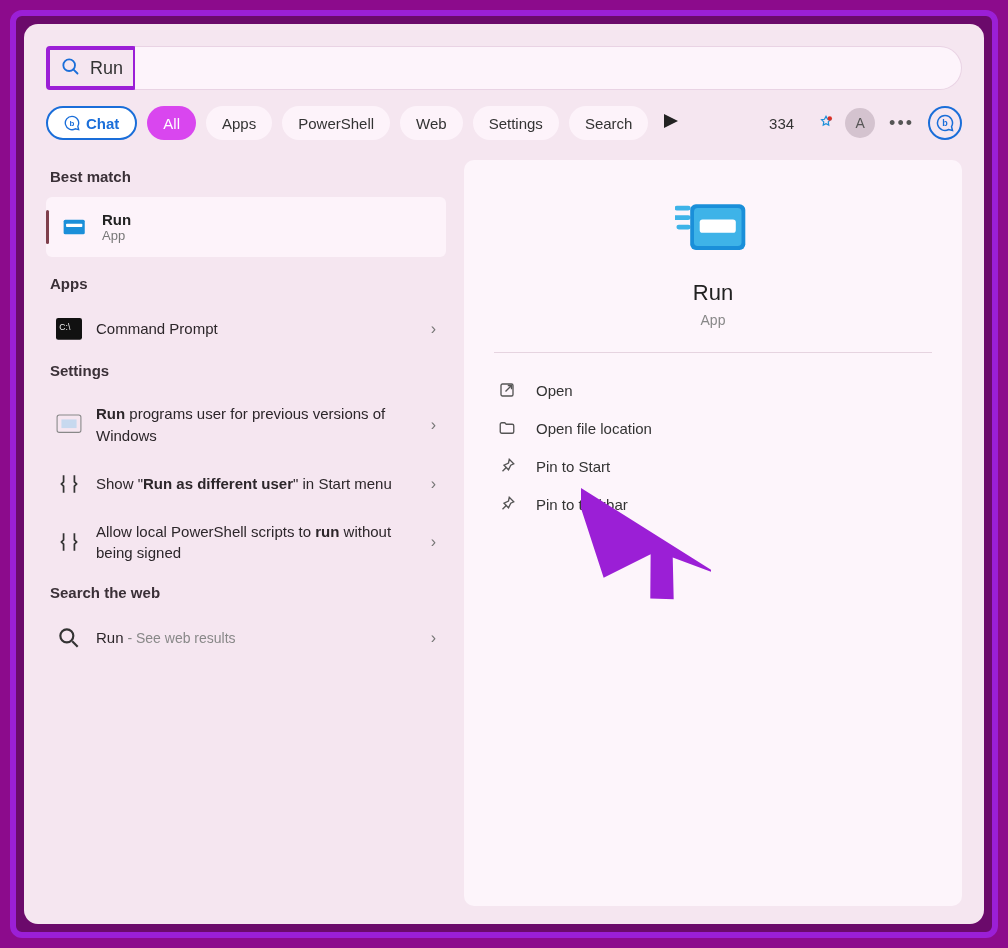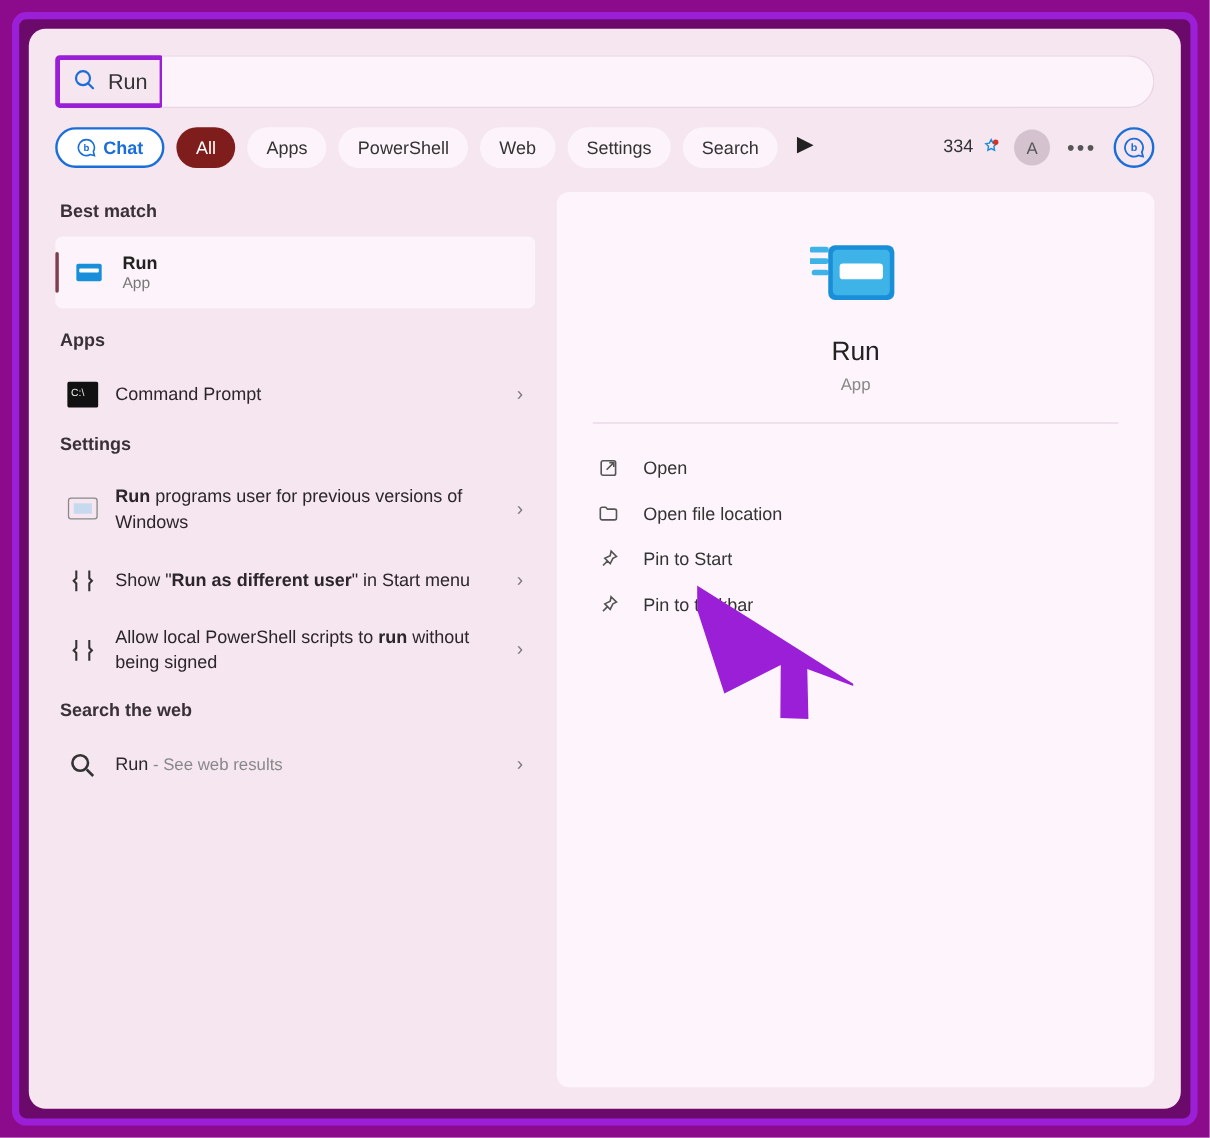--- a/index.html
+++ b/index.html
@@ -79,28 +79,29 @@
     color: #333;
     cursor: pointer;
   }
   .pill.chat {
     border: 2px solid #1a6ed9;
     color: #1a6ed9;
     font-weight: 600;
     background: #fff;
   }
   .pill.all {
-    background: #7f1d1d;
+    background: #d946ef;
     color: #fff;
   }
   .play-icon { margin-left: 6px; }
   .spacer { flex: 1; }
   .credits {
     display: inline-flex;
-    gap: 6px;
+    align-items: center;
+    gap: 23px;
     font-size: 15px;
     color: #333;
   }
   .credits svg { width: 18px; height: 18px; }
   .avatar {
     width: 30px; height: 30px;
     border-radius: 50%;
     background: #d4c3cf;
     display: inline-flex;
     align-items: center; justify-content: center;

